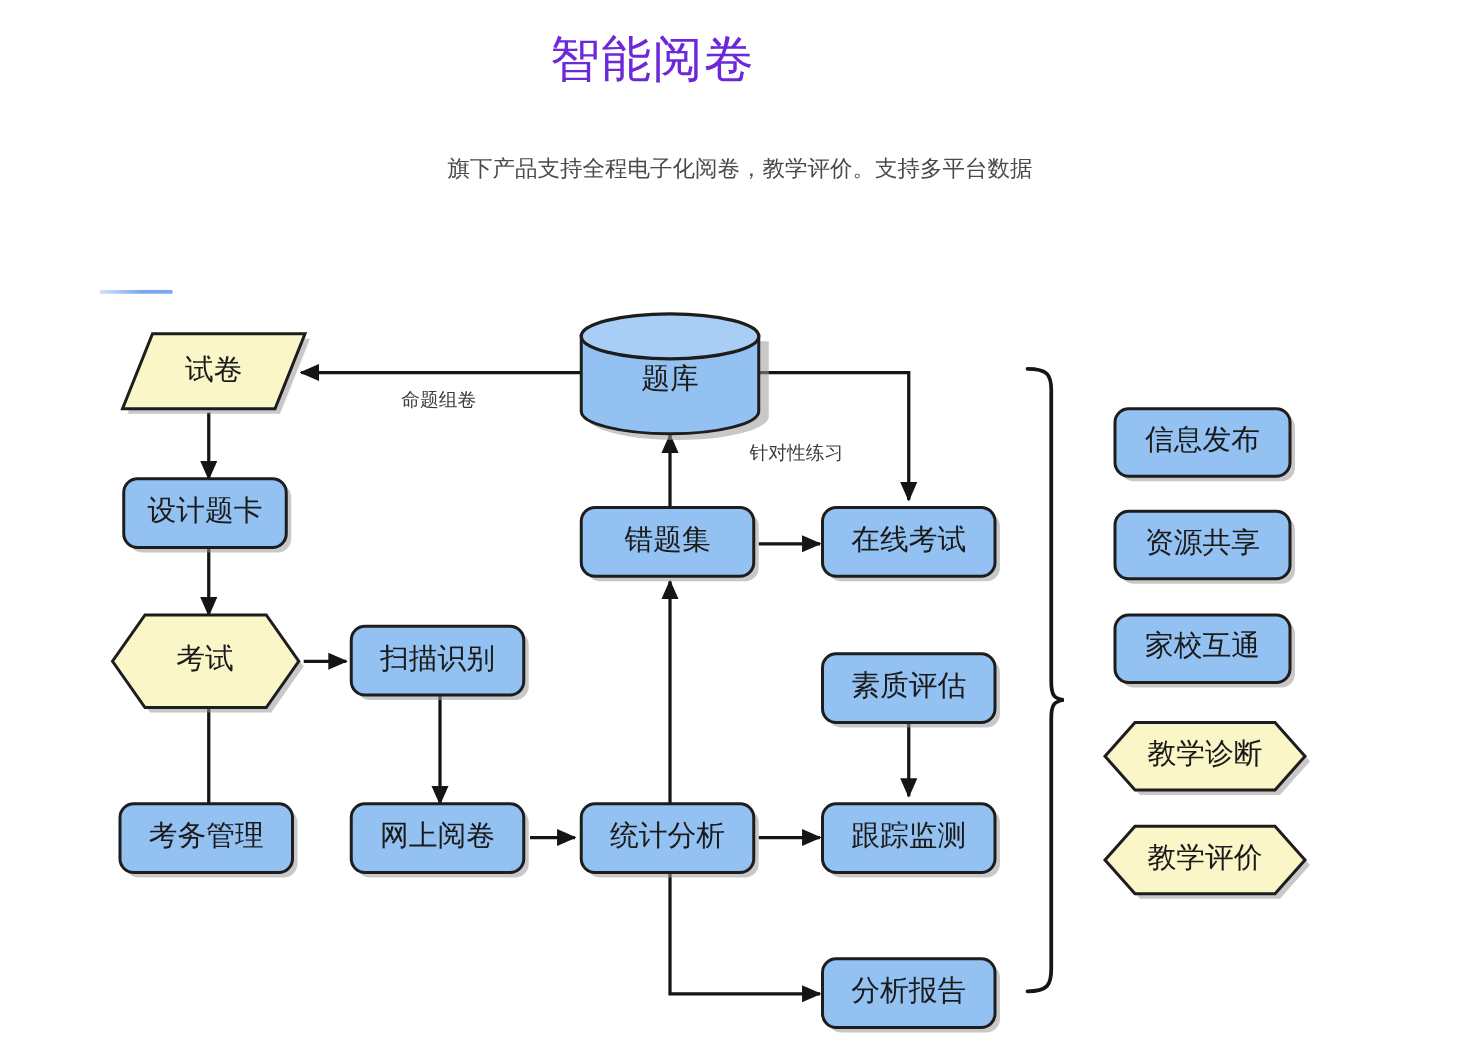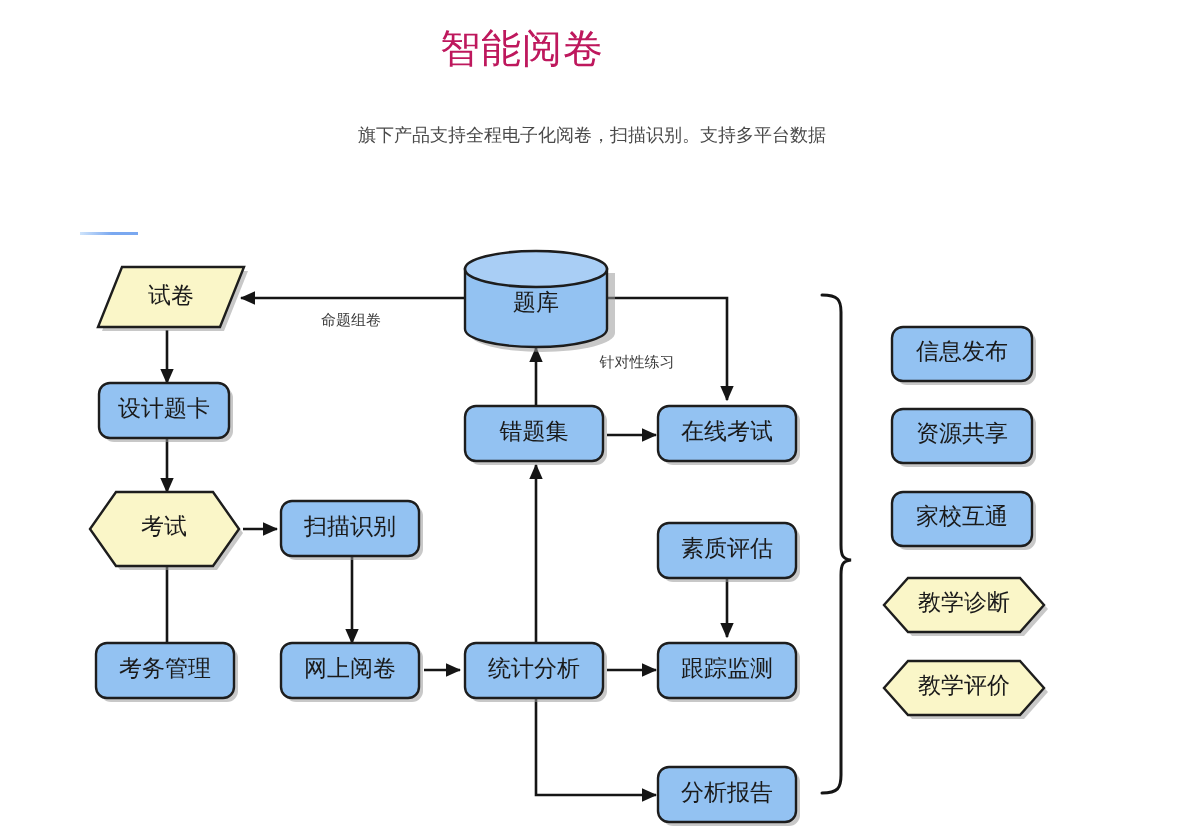--- a/index.html
+++ b/index.html
@@ -15,21 +15,21 @@
     overflow: hidden;
   }
   #page-title {
     position: absolute;
     top: 24px;
     left: 0;
     width: 1044px;
     text-align: center;
     font-size: 40px;
     line-height: 48px;
-    color: #be185d;
+    color: #6d28d9;
     font-weight: 400;
     letter-spacing: 1px;
   }
   #page-subtitle {
     position: absolute;
     top: 113px;
     left: 292px;
     width: 600px;
     text-align: center;
     font-size: 18px;
@@ -72,21 +72,21 @@
   .cyl-top { fill: #a9cef5; stroke: #1d1d1d; stroke-width: 2.6; }
   .link { stroke: #151515; stroke-width: 2.6; fill: none; }
   .brace { stroke: #151515; stroke-width: 3; fill: none; stroke-linecap: round; }
 </style>
 </head>
 <body>
 
 <div id="page-title">智能阅卷</div>
 
 <div id="page-subtitle">
-  <div>旗下产品支持全程电子化阅卷，扫描识别。支持多平台数据</div>
+  <div>旗下产品支持全程电子化阅卷，教学评价。支持多平台数据</div>
 </div>
 
 <div id="accent-rule"></div>
 
 <svg id="diagram" viewBox="0 0 1184 835" xmlns="http://www.w3.org/2000/svg">
   <defs>
     <marker id="arrow" viewBox="0 0 10 10" refX="9.2" refY="5" markerWidth="6" markerHeight="6" orient="auto-start-reverse">
       <path d="M 0 0.6 L 10 5 L 0 9.4 z" fill="#151515"></path>
     </marker>
   </defs>

